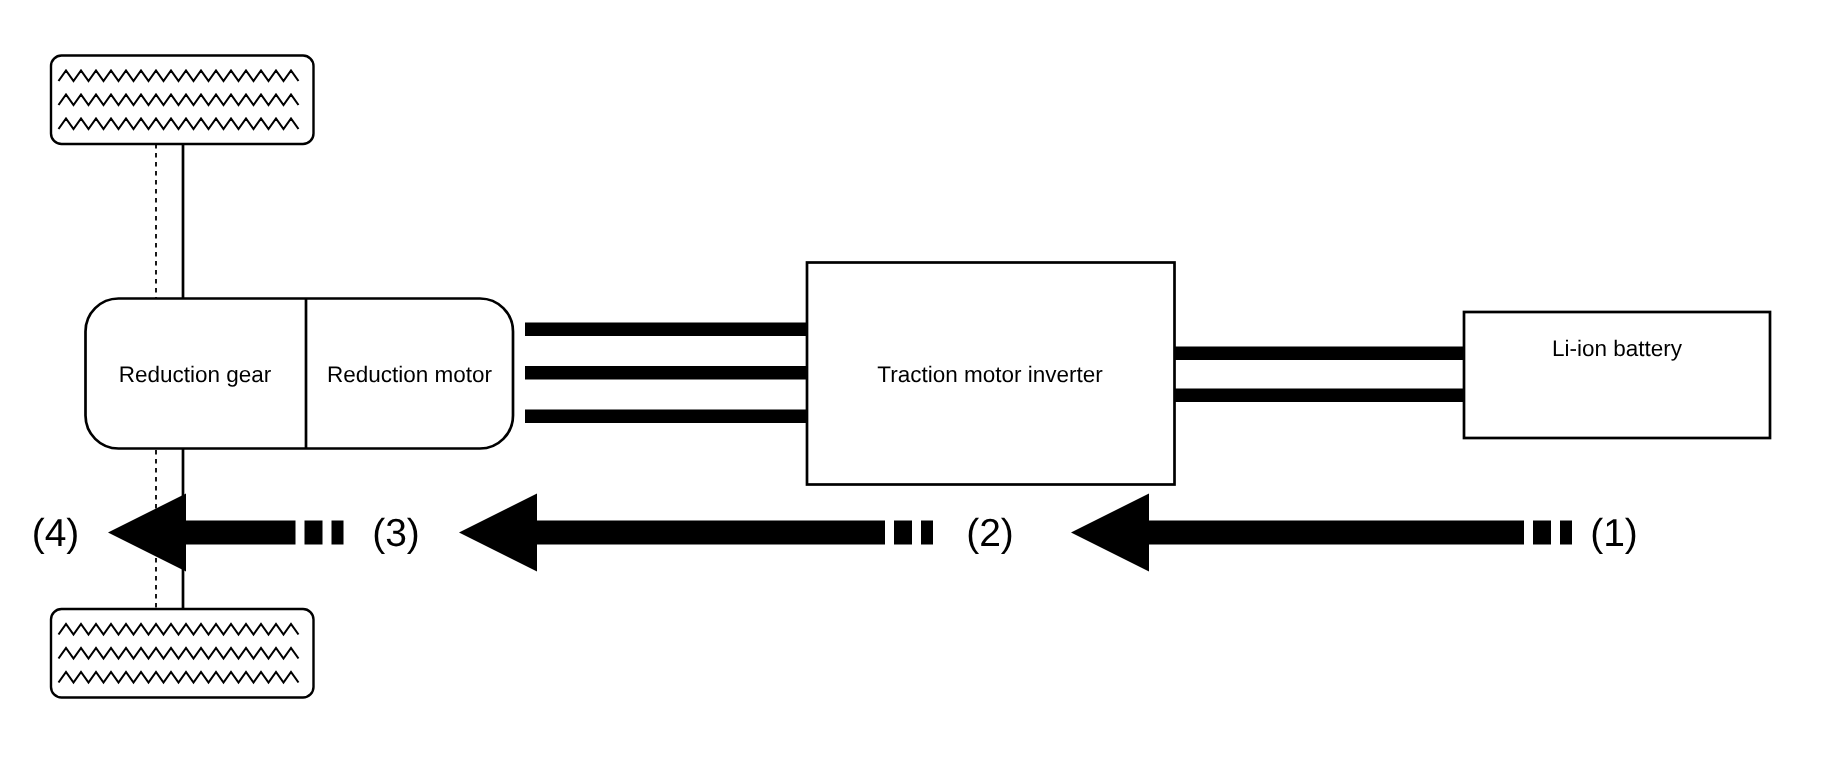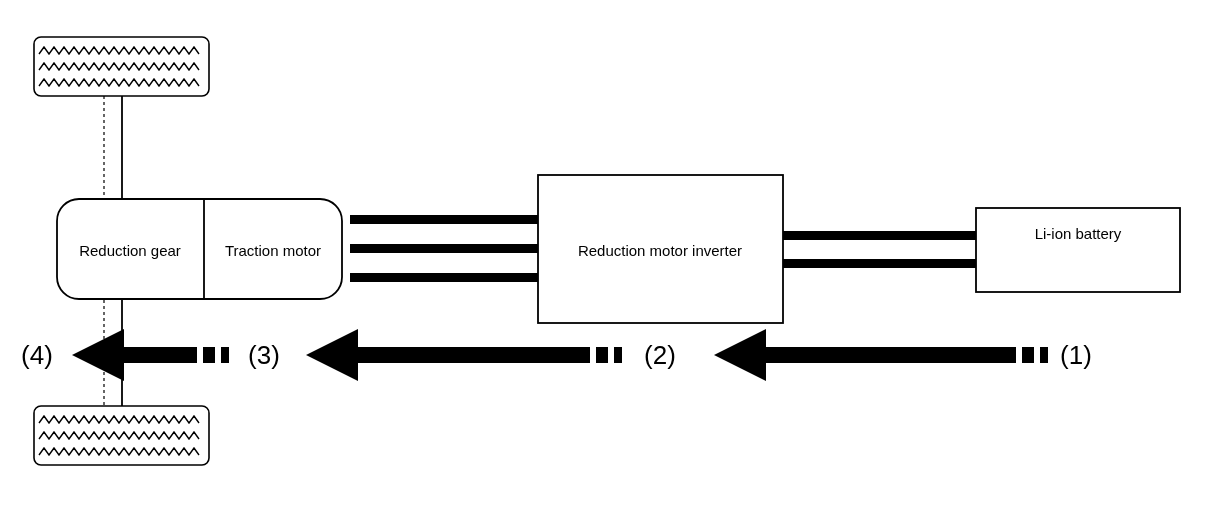--- a/index.html
+++ b/index.html
@@ -109,23 +109,23 @@
       <polygon points="72,355 124,329 124,381" fill="#000"></polygon>
       <rect x="124" y="347" width="73" height="16" fill="#000"></rect>
       <rect x="203" y="347" width="12" height="16" fill="#000"></rect>
       <rect x="221" y="347" width="8" height="16" fill="#000"></rect>
     </g>
 
   </svg>
 
   <div class="lbl box-label ctr" style="left:130px;top:250px;">Reduction gear</div>
 
-  <div class="lbl box-label ctr" style="left:273px;top:250px;">Traction motor</div>
+  <div class="lbl box-label ctr" style="left:273px;top:250px;">Reduction motor</div>
 
-  <div class="lbl box-label ctr" style="left:660px;top:250px;">Reduction motor inverter</div>
+  <div class="lbl box-label ctr" style="left:660px;top:250px;">Traction motor inverter</div>
 
   <div class="lbl box-label ctr" style="left:1078px;top:233px;">Li-ion battery</div>
 
   <div class="lbl flow-label ctr" style="left:37px;top:355px;">(4)</div>
 
   <div class="lbl flow-label ctr" style="left:264px;top:355px;">(3)</div>
 
   <div class="lbl flow-label ctr" style="left:660px;top:355px;">(2)</div>
 
   <div class="lbl flow-label ctr" style="left:1076px;top:355px;">(1)</div>

